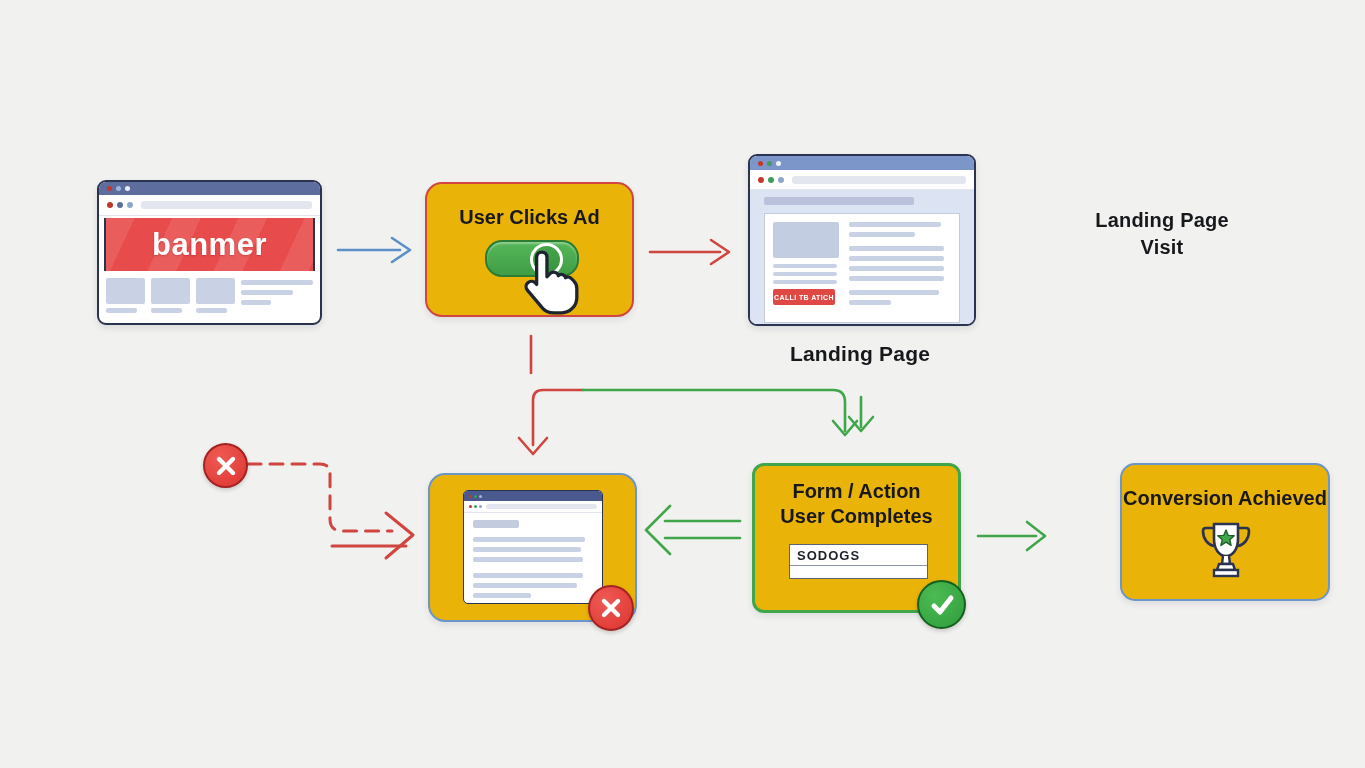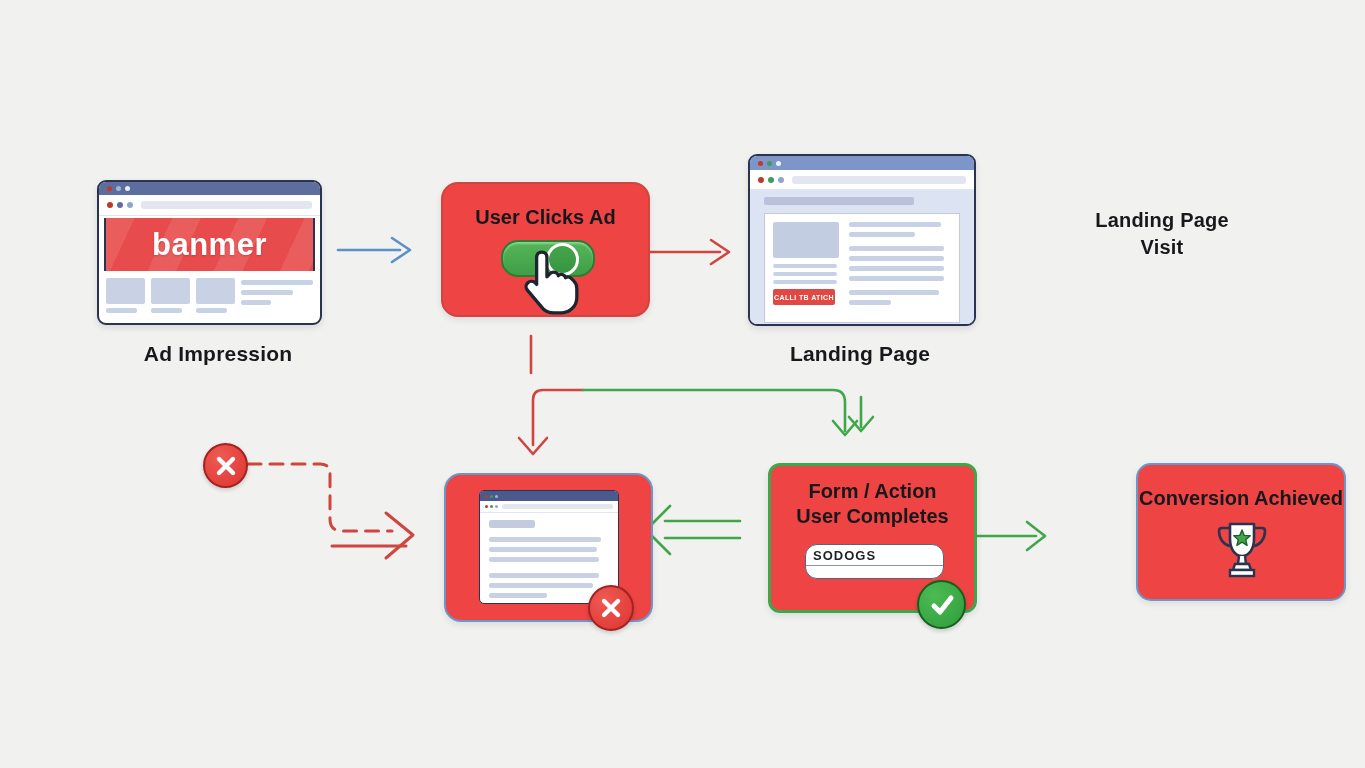--- a/index.html
+++ b/index.html
@@ -14,21 +14,21 @@
   .titlebar{display:flex;align-items:center;gap:4px;padding:0 8px;}
   .dot{border-radius:50%;flex:0 0 auto;}
   .toolbar{display:flex;align-items:center;gap:4px;background:#fff;padding:0 8px;
     border-bottom:1px solid #e2e5ee;}
   .bar{background:#e3e6ef;border-radius:3px;}
   .ph{background:#c9d1e4;border-radius:2px;}
   
   .caption{font-weight:bold;color:#17181c;font-size:21px;text-align:center;letter-spacing:.2px;}
   .boxtitle{font-weight:bold;color:#17181c;font-size:20px;text-align:center;}
   
-  .node{background:#ef4444;box-shadow:0 3px 6px rgba(40,50,80,.10);margin-left:16px;}
+  .node{background:#eab308;box-shadow:0 3px 6px rgba(40,50,80,.10);}
   .red-node{border:2.5px solid var(--red-accent);border-radius:17px;}
   .blue-node{border:2.5px solid var(--box-blue-border);border-radius:15px;}
   .green-node{border:3px solid var(--green-accent);border-radius:12px;}
   .dark-node{border:2.5px solid #23293b;border-radius:11px;}
   
   .badge{border-radius:50%;display:flex;align-items:center;justify-content:center;
     box-shadow:0 2px 4px rgba(0,0,0,.18);}
   .badge-x{background:radial-gradient(circle at 35% 30%,#ef5a52,#dd3431);border:2px solid #a32222;}
   .badge-check{background:radial-gradient(circle at 35% 30%,#4cbb52,#2f9c3c);border:2.5px solid #13611d;}
   
@@ -37,21 +37,21 @@
   .stroke-green{stroke:var(--green-accent);}
   .stroke-blue{stroke:var(--blue-accent);}
   .conn{fill:none;stroke-width:2.6px;stroke-linejoin:round;stroke-linecap:round;}
   .conn-thick{stroke-width:3px;}
   .z2{z-index:2;} .z3{z-index:3;}
   .green-btn{
     background:linear-gradient(180deg,#55b658,#3f9e46);
     border:2px solid #2c7d33;border-radius:17px;
     box-shadow:inset 0 2px 2px rgba(255,255,255,.35);
   }
-  .form-field{background:#fff;border:1.6px solid #5a6478;border-radius:12px;}
+  .form-field{background:#fff;border:1.6px solid #5a6478;border-radius:0;}
   .form-field .row1{height:20px;border-bottom:1.6px solid #8a93a8;display:flex;align-items:center;
     padding-left:7px;font-size:13px;font-weight:bold;letter-spacing:1px;color:#1d2027;}
   .form-field .row2{height:12px;}
   .cta{background:#e04843;border-radius:2px;color:#fff;font-size:7px;font-weight:bold;
     display:flex;align-items:center;justify-content:center;letter-spacing:.4px;}
   .banner{background:
     repeating-linear-gradient(115deg,rgba(255,255,255,.10) 0 26px,rgba(255,255,255,0) 26px 60px),
     var(--banner-red);
     display:flex;align-items:center;justify-content:center;
     color:#fff;font-weight:bold;font-size:31px;letter-spacing:.5px;
@@ -136,21 +136,20 @@
         <div class="ph" style="width:39px;height:26px;"></div>
           <div class="ph" style="width:31px;height:5px;margin-top:4px;"></div>
       </div>
       <div style="padding-top:2px;">
         <div class="ph" style="width:72px;height:5px;"></div>
         <div class="ph" style="width:52px;height:5px;margin-top:5px;"></div>
         <div class="ph" style="width:30px;height:5px;margin-top:5px;"></div>
       </div>
     </div>
   </div>
-  <div class="abs caption z2" style="left:108px;top:342px;width:220px;">Ad Impression</div>
 
   <div class="abs node red-node z2" style="left:425px;top:182px;width:205px;height:131px;">
     <div class="boxtitle" style="margin-top:22px;">User Clicks Ad</div>
     <div class="green-btn abs" style="left:58px;top:56px;width:90px;height:33px;"></div>
     <div class="abs" style="left:103px;top:59px;width:27px;height:27px;border:3.5px solid #fff;border-radius:50%;background:rgba(33,119,42,.25);"></div>
   </div>
   <svg class="abs z3" style="left:518px;top:250px;" width="62" height="68" viewBox="0 0 60 66">
     <path d="M23 2 C26 2 28 4 28 7 V26 L31 23 C33 21 36 21 38 23 C38.6 23.6 39 24.3 39 25
              C40.2 23.5 43 23 45 25 C45.6 25.6 46 26.3 46 27 C47.5 25.8 50 26 51.5 27.5 L54 30
              C56 32 57 34.5 57 37.5 V46 C57 54 50.5 61 42.5 61 H35 C30 61 25.5 59 22.5 55

